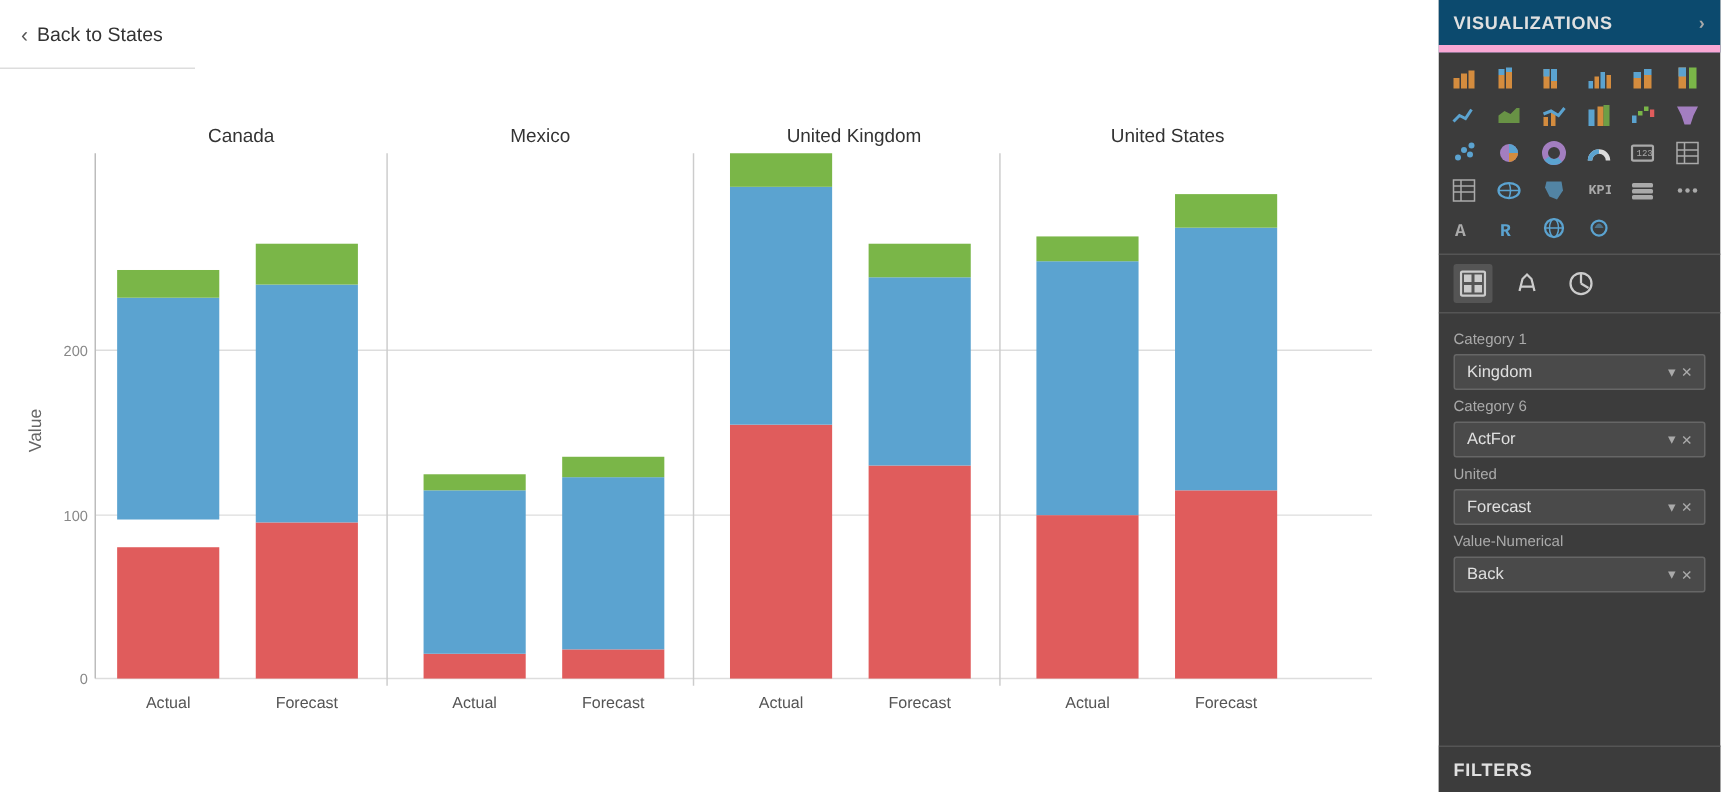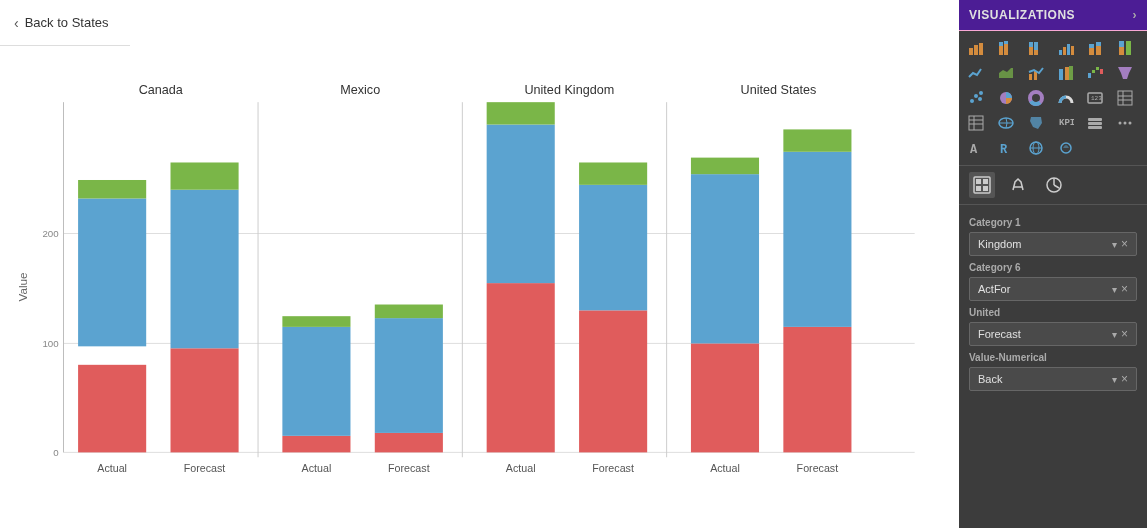--- a/index.html
+++ b/index.html
@@ -53,26 +53,26 @@
       flex-direction: column;
       font-size: 11px;
       flex-shrink: 0;
     }
 
     .viz-header {
       display: flex;
       align-items: center;
       justify-content: space-between;
       padding: 8px 10px;
-      background: #4c1d95;
+      background: #0c4a6e;
       color: #e0e0e0;
       font-size: 12px;
       font-weight: 600;
       letter-spacing: 0.5px;
-      border-bottom: 1px solid #f9a8d4;
+      border-bottom: 5px solid #f9a8d4;
     }
 
     .viz-header .chevron {
       font-size: 12px;
       color: #aaa;
     }
 
     
     .viz-icons {
       padding: 6px 6px;
@@ -120,21 +120,20 @@
       padding: 6px 10px;
       flex: 1;
       overflow-y: auto;
     }
 
     .field-label {
       color: #aaa;
       font-size: 10px;
       margin-bottom: 4px;
       margin-top: 6px;
-      font-weight: bold;
     }
 
     .field-box {
       background: #4a4a4a;
       border: 1px solid #666;
       border-radius: 2px;
       padding: 4px 8px;
       display: flex;
       align-items: center;
       justify-content: space-between;
@@ -533,14 +532,17 @@
     <div class="field-label">Value-Numerical</div>
     <div class="field-box">
       <span>Back</span>
       <div class="field-controls">
         <span class="dropdown-icon">▾</span>
         <span class="close-icon">×</span>
       </div>
     </div>
   </div>
 
+  <div class="filters-header">
+    <span>FILTERS</span>
+  </div>
 
 </div>
 
 </body></html>

